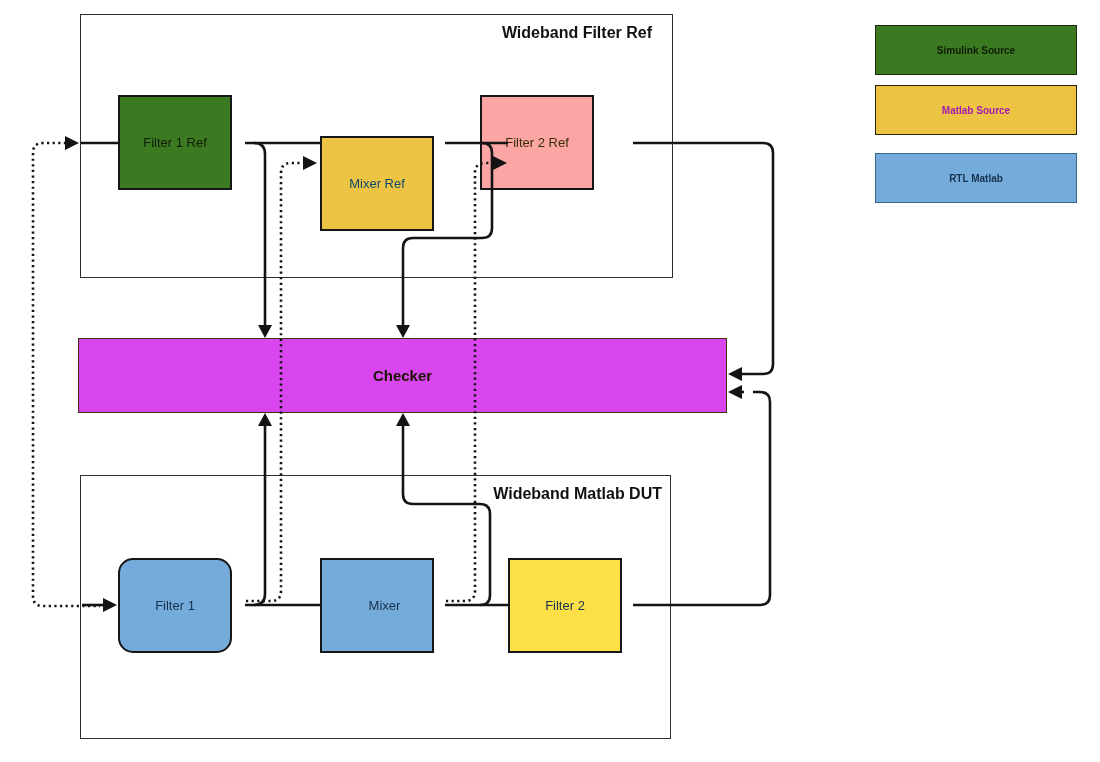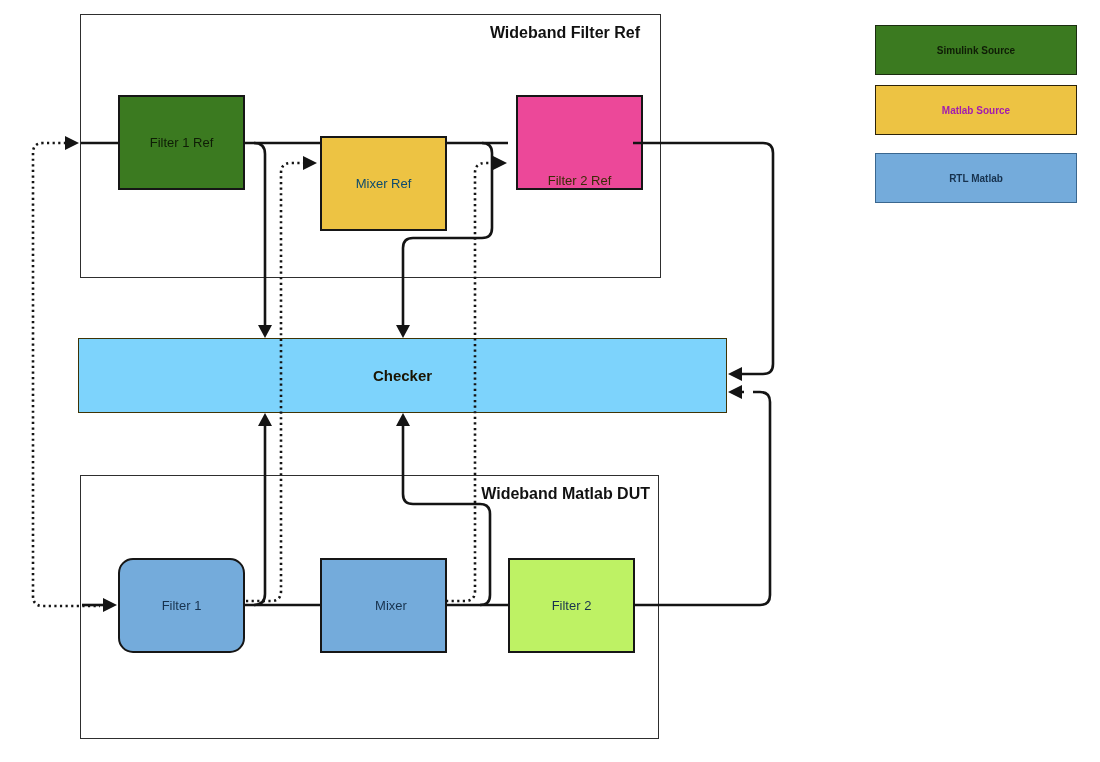--- a/index.html
+++ b/index.html
@@ -1,27 +1,27 @@
 <!DOCTYPE html>
 <html style="--wire: #141414;"><head>
 <meta charset="utf-8">
 <style>
   html,body{margin:0;padding:0;background:#ffffff;}
   .stage{
     position:relative;width:1100px;height:762px;background:#ffffff;
     font-family:"Liberation Sans",sans-serif;overflow:hidden;
   }
   .container-box{
-    position:absolute;border:1.6px solid #2e2e2e;background:transparent;z-index:1;
+    position:absolute;border:1.6px solid #2e2e2e;background:transparent;z-index:1;padding-left:12px;
   }
   .container-label{
     position:absolute;font-weight:bold;font-size:16px;color:#111;white-space:nowrap;
   }
   .block{
-    position:absolute;width:127px;height:95px;border:2.2px solid #161616;
+    position:absolute;width:114px;height:95px;border:2.2px solid #161616;
     display:flex;align-items:center;justify-content:center;
     font-size:13px;z-index:2;box-sizing:border-box;
   }
   .checker{
     position:absolute;left:78px;top:338px;width:649px;height:75px;
     border:1.6px solid #3f3304;display:flex;align-items:center;justify-content:center;
     font-size:15px;font-weight:bold;z-index:1;box-sizing:border-box;
   }
   .legend-item{
     position:absolute;left:875px;width:202px;height:50px;border:1.8px solid #1a1a1a;
@@ -40,41 +40,41 @@
 <div class="stage">
 
   <div class="container-box" style="left:80px;top:14px;width:579px;height:262px;">
     <span class="container-label" style="right:20px;top:9px;">Wideband Filter Ref</span>
   </div>
 
   <div class="container-box" style="left:80px;top:475px;width:577px;height:262px;">
     <span class="container-label" style="right:8px;top:9px;">Wideband Matlab DUT</span>
   </div>
 
-  <div class="checker" style="background-color: #7dd3fc; color: rgb(26, 20, 2);">
+  <div class="checker" style="background-color: #d946ef; color: rgb(26, 20, 2);">
     <span>Checker</span>
   </div>
 
   <div class="block" style="left: 118px; top: 95px; background-color: rgb(59, 122, 32); color: rgb(15, 29, 6);">
     <span>Filter 1 Ref</span>
   </div>
   <div class="block" style="left: 320px; top: 95px; background-color: rgb(237, 195, 67); color: #0c4a6e; margin-top: 41px;">
     <span>Mixer Ref</span>
   </div>
-  <div class="block" style="left: 516px; top: 95px; background-color: #ec4899; color: rgb(58, 45, 6); align-items: flex-end;">
+  <div class="block" style="left: 480px; top: 95px; background-color: #fca5a5; color: rgb(58, 45, 6);">
     <span>Filter 2 Ref</span>
   </div>
 
   <div class="block" style="left: 118px; top: 558px; background-color: rgb(116, 171, 219); color: rgb(23, 50, 78); border-radius: 15px;">
     <span>Filter 1</span>
   </div>
   <div class="block" style="left: 320px; top: 558px; background-color: rgb(116, 171, 219); color: rgb(23, 50, 78); padding-left: 15px;">
     <span>Mixer</span>
   </div>
-  <div class="block" style="left: 508px; top: 558px; background-color: #bef264; color: rgb(23, 50, 78);">
+  <div class="block" style="left: 508px; top: 558px; background-color: #fde047; color: rgb(23, 50, 78);">
     <span>Filter 2</span>
   </div>
 
   <div class="legend-item" style="top: 25px; background-color: rgb(59, 122, 32); color: rgb(15, 29, 6); border-color: rgb(27, 45, 16);">
     <span>Simulink Source</span>
   </div>
   <div class="legend-item" style="top: 85px; background-color: rgb(237, 195, 67); color: #a21caf; border-color: rgb(43, 34, 9);">
     <span>Matlab Source</span>
   </div>
   <div class="legend-item" style="top: 153px; background-color: rgb(116, 171, 219); color: rgb(23, 50, 78); border-color: rgb(58, 103, 143);">

